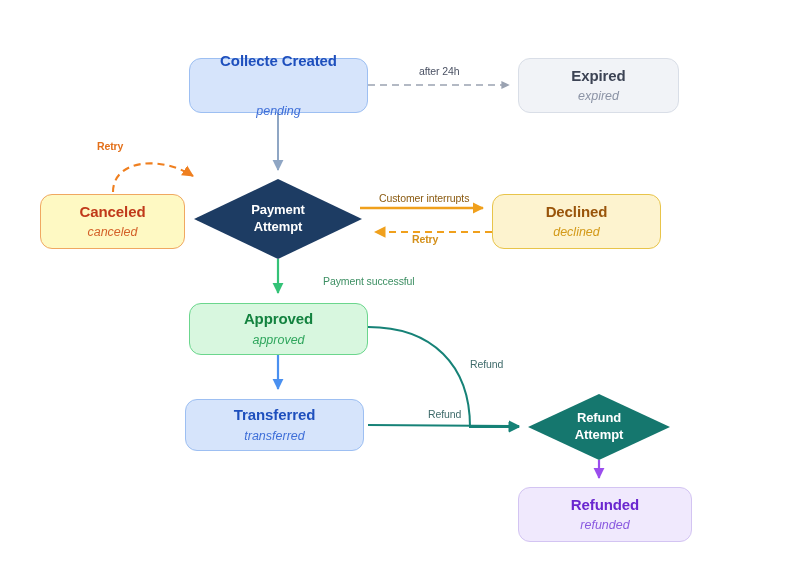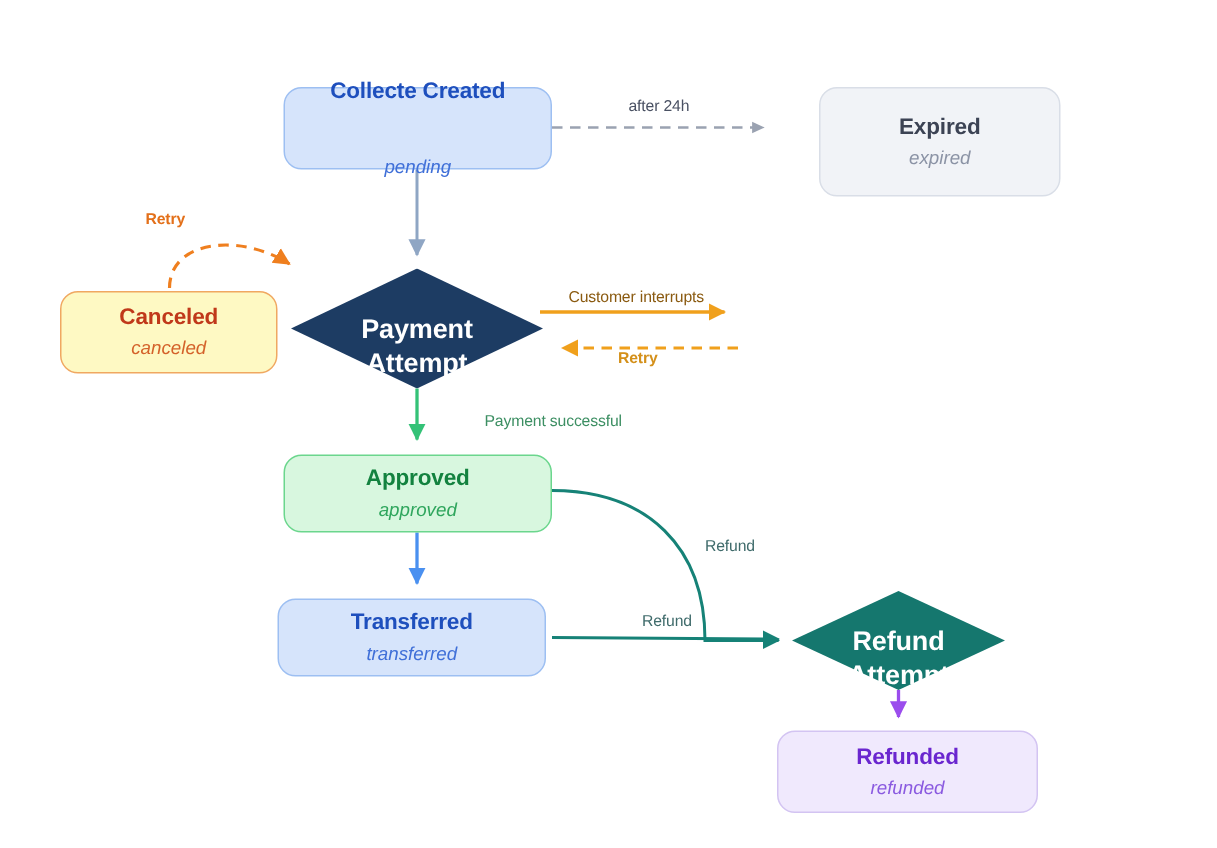--- a/index.html
+++ b/index.html
@@ -48,30 +48,30 @@
     font-style: italic;
     font-size: 12.5px;
     line-height: 1.3;
     margin-top: 3px;
   }
   .diamond-wrap {
     position: absolute;
   }
   .diamond-wrap .dlabel {
     position: absolute;
-    left: 0; top: 12px;
+    left: 0; top: 0;
     width: 100%;
     height: 100%;
     display: flex;
     flex-direction: column;
     align-items: center;
     justify-content: center;
     color: #ffffff;
     font-weight: bold;
-    font-size: 18px;
+    font-size: 13px;
     line-height: 1.3;
     text-align: center;
     letter-spacing: -0.1px;
   }
   .edge-label {
     position: absolute;
     font-size: 10.5px;
     white-space: nowrap;
     letter-spacing: -0.1px;
   }
@@ -134,42 +134,47 @@
 
     <path d="M599,460 L599,478" fill="none" stroke="#9b4ded" stroke-width="2.2" marker-end="url(#ah-purple)"></path>
   </svg>
 
   <div class="node" style="left:189px; top:58px; width:179px; height:55px;
               background:#d6e4fb; border-color:#9dbff2;gap:29px;">
     <div class="title" style="color:#1e4fbd;">Collecte Created</div>
     <div class="subtitle" style="color:#3f6fd8;">pending</div>
   </div>
 
-  <div class="node" style="left:518px; top:58px; width:161px; height:73px;
-              background:#f1f3f7; border-color:#d9dee7;margin-left:28px;">
+  <div class="node" style="left:518px; top:58px; width:161px; height:55px;
+              background:#f1f3f7; border-color:#d9dee7;">
     <div class="title" style="color:#3c4354;">Expired</div>
     <div class="subtitle" style="color:#8b93a5;">expired</div>
   </div>
 
   <div class="node" style="left:40px; top:194px; width:145px; height:55px;
               background:#fef9c3; border-color:#f0a861;align-items:center;">
     <div class="title" style="color:#c0391a;">Canceled</div>
     <div class="subtitle" style="color:#d4622a;">canceled</div>
   </div>
 
   <div class="diamond-wrap" style="left:194px; top:179px; width:168px; height:80px;">
     <svg width="168" height="80" viewBox="0 0 168 80">
       <polygon points="84,0 168,40 84,80 0,40" fill="#1d3c63"></polygon>
     </svg>
     <div class="dlabel">
       <span>Payment</span>
       <span>Attempt</span>
     </div>
   </div>
 
+  <div class="node" style="left:492px; top:194px; width:169px; height:55px;
+              background:#fdf3cf; border-color:#e8c44a;">
+    <div class="title" style="color:#99540a;">Declined</div>
+    <div class="subtitle" style="color:#d39a1a;">declined</div>
+  </div>
 
   <div class="node" style="left:189px; top:303px; width:179px; height:52px;
               background:#d8f7df; border-color:#6bd68d;">
     <div class="title" style="color:#13823f;">Approved</div>
     <div class="subtitle" style="color:#2fa65d;">approved</div>
   </div>
 
   <div class="node" style="left:185px; top:399px; width:179px; height:52px;
               background:#d6e4fb; border-color:#9dbff2;">
     <div class="title" style="color:#1e4fbd;">Transferred</div>

